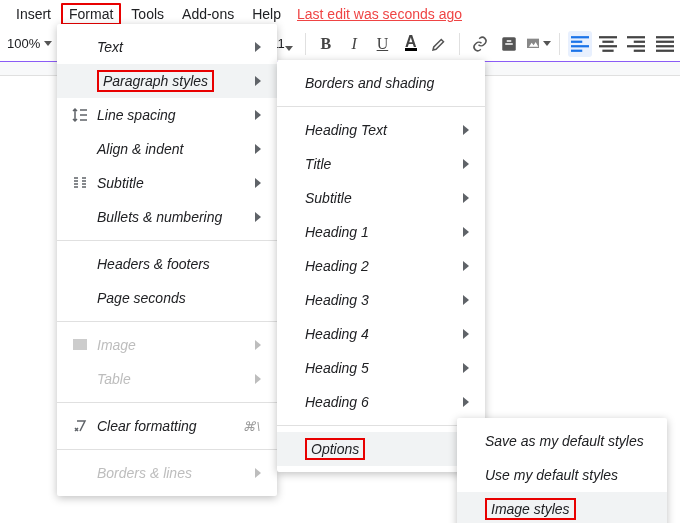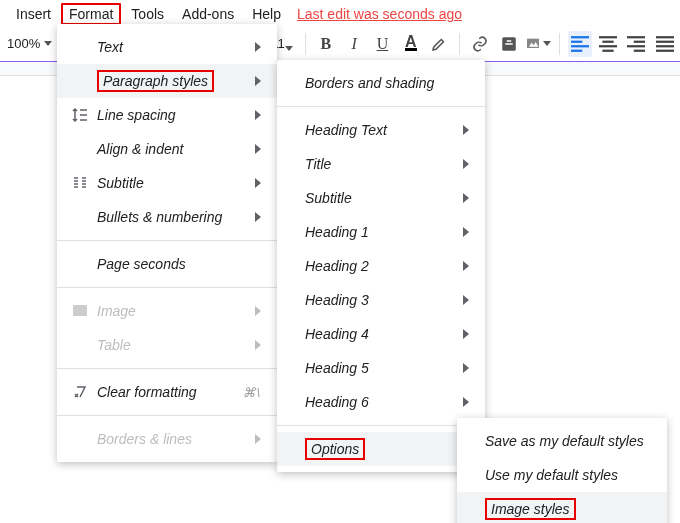--- a/index.html
+++ b/index.html
@@ -318,20 +318,24 @@
       <span class="mi-arrow"></span>
   </div>
   <div class="menu-item">
     <span class="mi-icon"></span>
       <span class="mi-label">Bullets &amp; numbering</span>
       <span class="mi-arrow"></span>
   </div>
   <div class="menu-sep"></div>
   <div class="menu-item">
     <span class="mi-icon"></span>
+      <span class="mi-label">Headers &amp; footers</span>
+  </div>
+  <div class="menu-item">
+    <span class="mi-icon"></span>
       <span class="mi-label">Page seconds</span>
   </div>
   <div class="menu-sep"></div>
   <div class="menu-item disabled">
     <span class="mi-icon">
         <svg viewBox="0 0 16 16">
           <rect x="1" y="2" width="14" height="11" fill="#ccc"></rect>
         </svg>
       </span>
     <span class="mi-label">Image</span>

